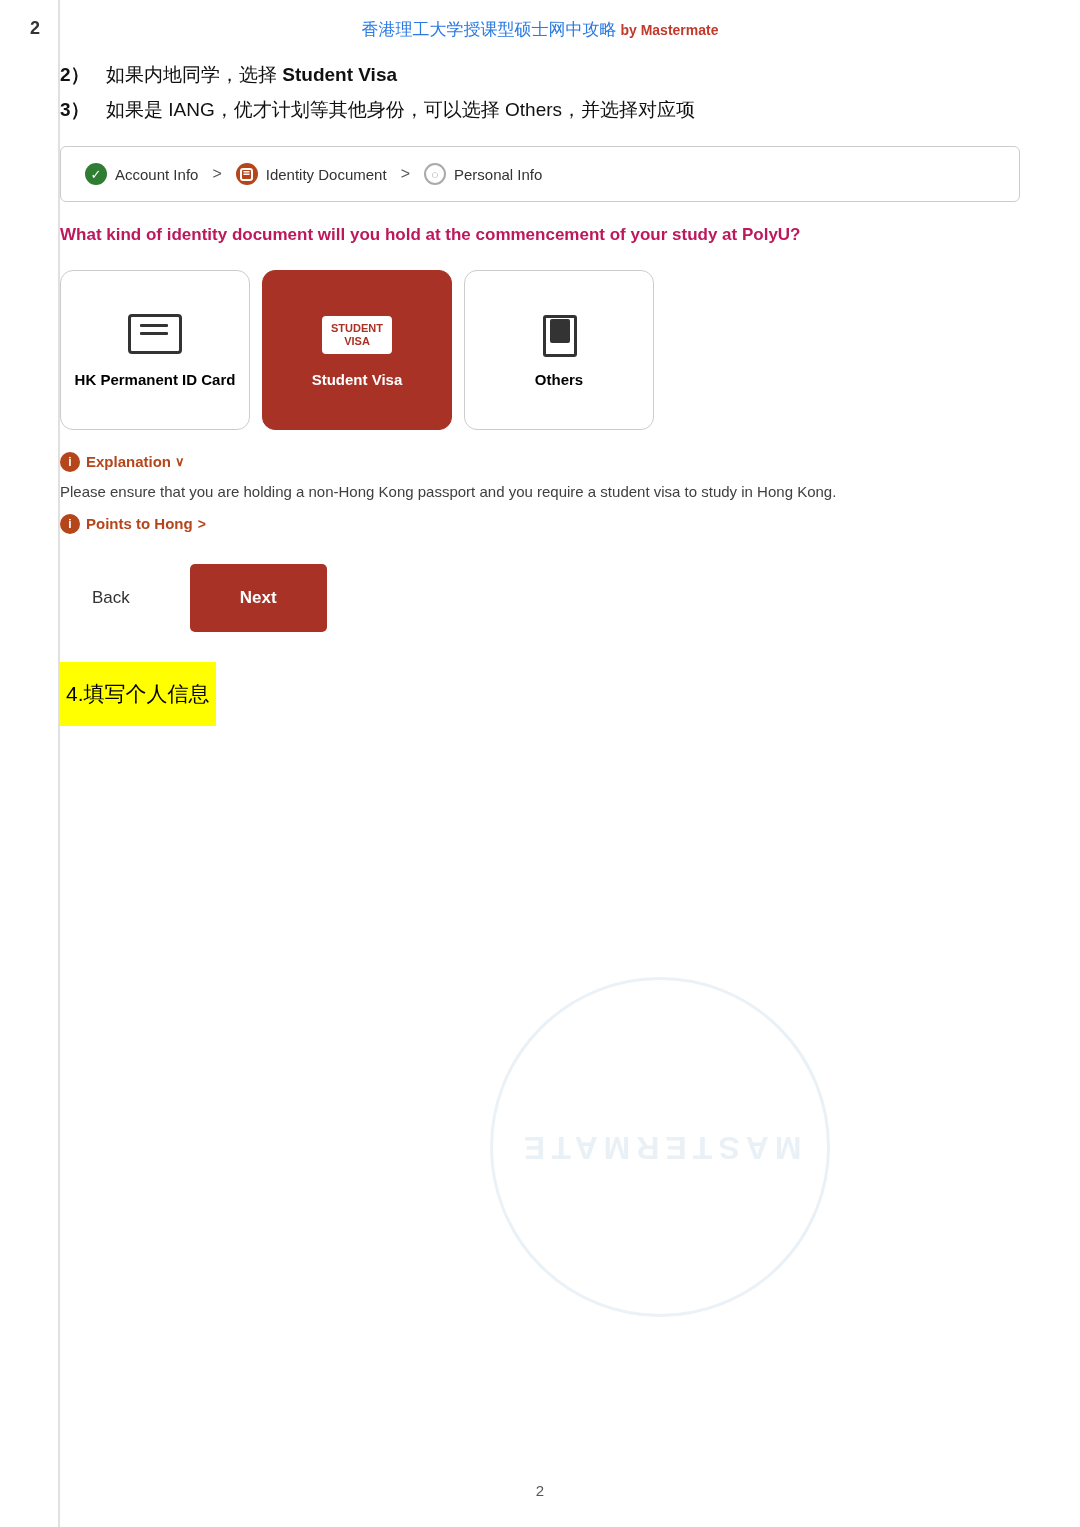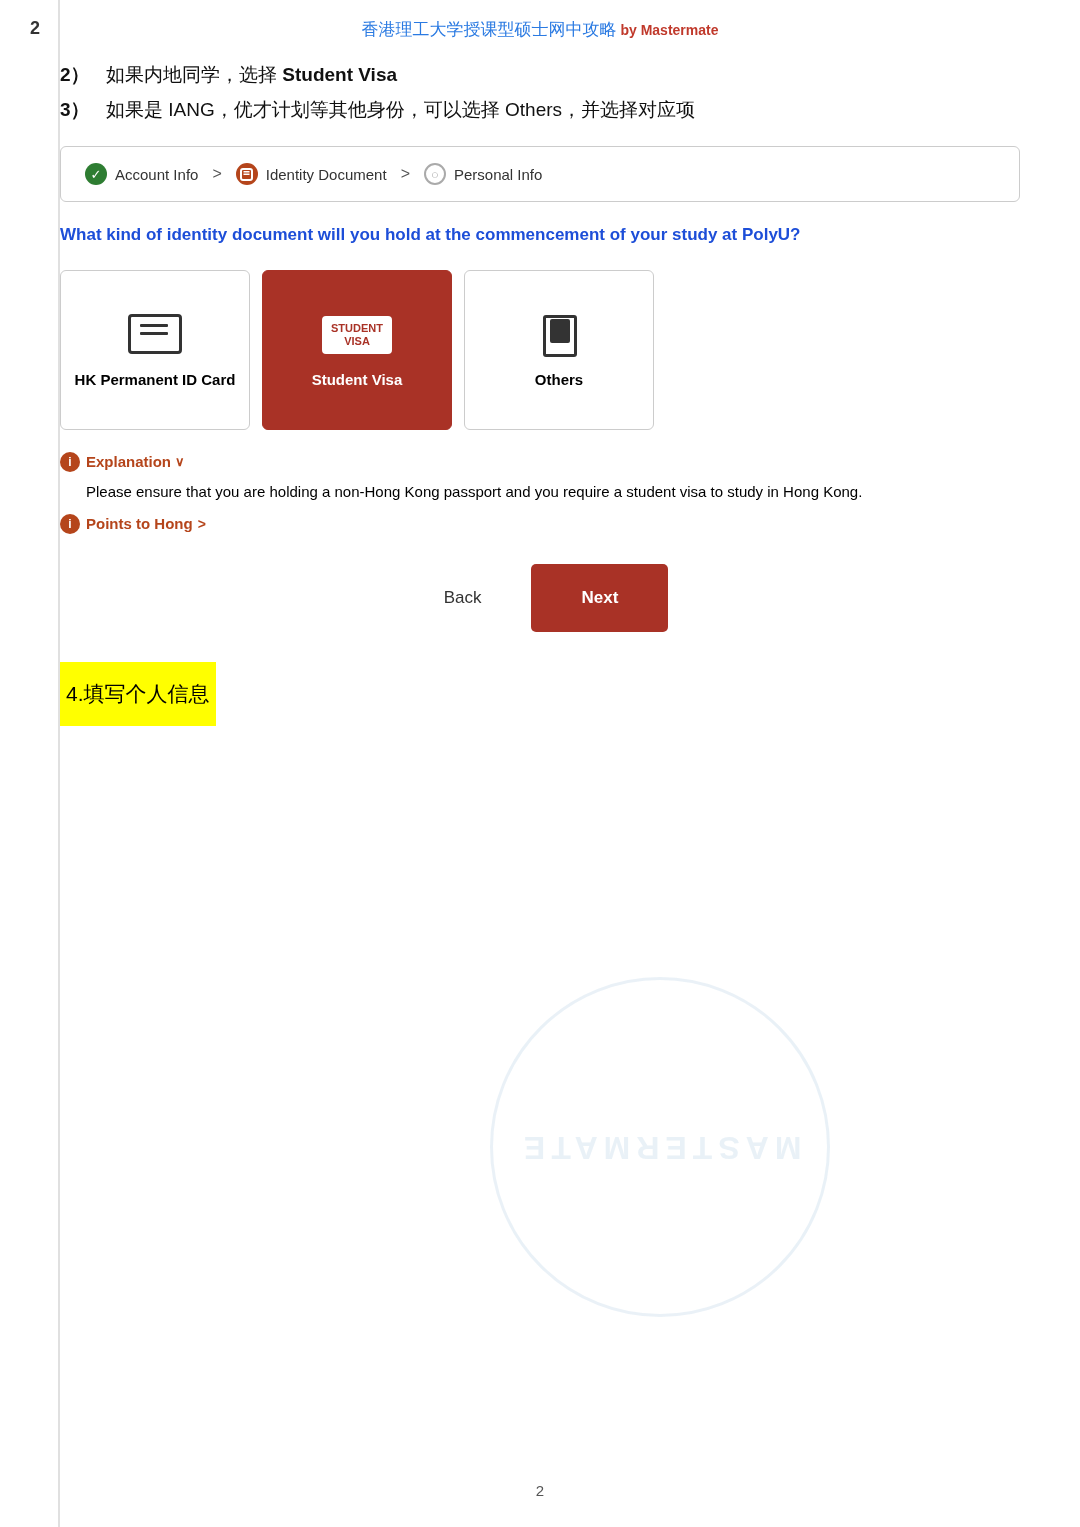--- a/index.html
+++ b/index.html
@@ -108,34 +108,34 @@
 
     .step-arrow {
       margin: 0 14px;
       color: #555;
       font-size: 16px;
     }
 
     .question-text {
       font-size: 17px;
       font-weight: bold;
-      color: #1d4ed8;
+      color: #be185d;
       margin-bottom: 22px;
       line-height: 1.5;
     }
 
     .id-cards-row {
       display: flex;
       gap: 0;
       margin-bottom: 22px;
     }
 
     .id-card {
       border: 1.5px solid #ccc;
-      border-radius: 6px;
+      border-radius: 13px;
       width: 190px;
       min-height: 160px;
       display: flex;
       flex-direction: column;
       align-items: center;
       justify-content: center;
       padding: 18px 10px 14px 10px;
       margin-right: 12px;
       cursor: pointer;
       background: #fff;
@@ -261,23 +261,22 @@
       font-size: 12px;
       display: flex;
       align-items: center;
       justify-content: center;
       margin-right: 6px;
       font-weight: bold;
     }
 
     .explanation-text {
       font-size: 15px;
-      color: #000000;
+      color: #404040;
       line-height: 1.6;
-      padding-left: 26px;
       margin-bottom: 10px;
     }
 
     .points-to-note {
       display: flex;
       align-items: center;
       font-size: 15px;
       color: #b5451b;
       font-weight: bold;
       cursor: pointer;
@@ -294,22 +293,21 @@
       display: flex;
       align-items: center;
       justify-content: center;
       margin-right: 6px;
       font-weight: bold;
     }
 
     .buttons-row {
       display: flex;
       align-items: center;
-      justify-content: center;
-      gap: 18px;
+      gap: 28px;
       margin-bottom: 30px;
     }
 
     .btn-back {
       background: #fff;
       color: #333;
       border: none;
       font-size: 17px;
       padding: 14px 32px;
       cursor: pointer;

